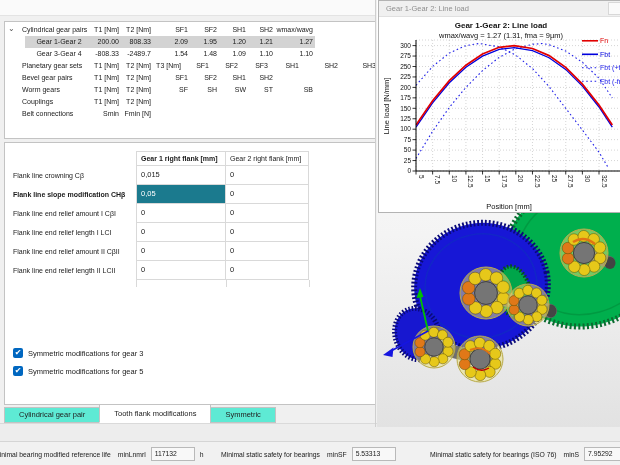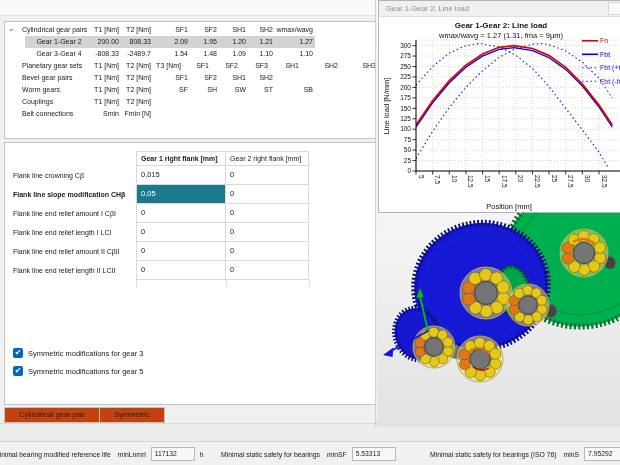--- a/index.html
+++ b/index.html
@@ -23,21 +23,21 @@
   .mod-cell.first-col{border-left:1px solid #d9d9d9;}
   .mod-cell.selected{background:#1b7a8e;color:#ffffff;}
   .mod-head{box-sizing:border-box;border:1px solid #d9d9d9;border-left:none;padding-left:4px;line-height:14px;font-size:7px;background:#fff;}
   .mod-head.first-col{border-left:1px solid #d9d9d9;}
   .bold{font-weight:bold;}
   .cb-row{position:absolute;left:8px;height:10px;display:flex;align-items:center;gap:5px;}
   .cb-box{width:10px;height:10px;background:#0067c0;border-radius:2px;color:#fff;font-size:8px;line-height:10px;text-align:center;flex:0 0 auto;}
   .cb-label{font-size:7.5px;white-space:nowrap;}
   
   #tabbar{position:absolute;left:4px;top:403px;height:20px;display:flex;align-items:flex-end;}
-  .tab{box-sizing:border-box;border:1px solid #c3c3c3;background:#c2410c;height:16px;line-height:14px;
+  .tab{box-sizing:border-box;border:1px solid #c3c3c3;background:#5eead4;height:16px;line-height:14px;
        padding:0 14px;font-size:7.5px;white-space:nowrap;margin-right:-1px;color:#222;}
   .tab.active{background:#ffffff;height:19px;line-height:17px;border-bottom:1px solid #ffffff;}
   .band{position:absolute;left:0;top:423px;width:620px;height:18px;background:#ededed;border-top:1px solid #dadada;}
   
   #splitter{position:absolute;left:375px;top:0;width:1px;height:427px;background:#cfcfcf;}
   
   #viewport3d{position:absolute;left:377px;top:0;width:243px;height:427px;
               background:linear-gradient(180deg,#ffffff 0%,#f4f4f4 55%,#e2e2e2 100%);}
   #chart-window{position:absolute;left:378px;top:0;width:242px;height:213px;background:#ffffff;
                 border:1px solid #b3b3b3;border-right:none;box-sizing:border-box;}
@@ -169,20 +169,21 @@
         </div>
         <div class="cb-row" style="top: 223px;">
           <div class="cb-box">✔</div>
           <span class="cb-label">Symmetric modifications for gear 5</span>
         </div>
       </div>
   </div>
 
   <div id="tabbar">
       <div class="tab">Cylindrical gear pair</div>
+      <div class="tab active">Tooth flank modifications</div>
       <div class="tab">Symmetric</div>
     </div>
   <div class="band"></div>
   <div id="splitter"></div>
 
   <div id="viewport3d">
     <svg id="gears-svg" width="243" height="427">
         <ellipse cx="207" cy="254" rx="80" ry="72" transform="rotate(-15 207 254)" fill="#00af4d" stroke="#0b6b30" stroke-width="6" stroke-dasharray="2 2.3"></ellipse>
         <ellipse cx="207" cy="254" rx="68" ry="60" transform="rotate(-15 207 254)" fill="none" stroke="#009a42" stroke-width="1.5"></ellipse>
         <ellipse cx="104" cy="286" rx="67" ry="63" transform="rotate(-12 104 286)" fill="#1717d6" stroke="#0a0a78" stroke-width="6" stroke-dasharray="1.8 2"></ellipse>

